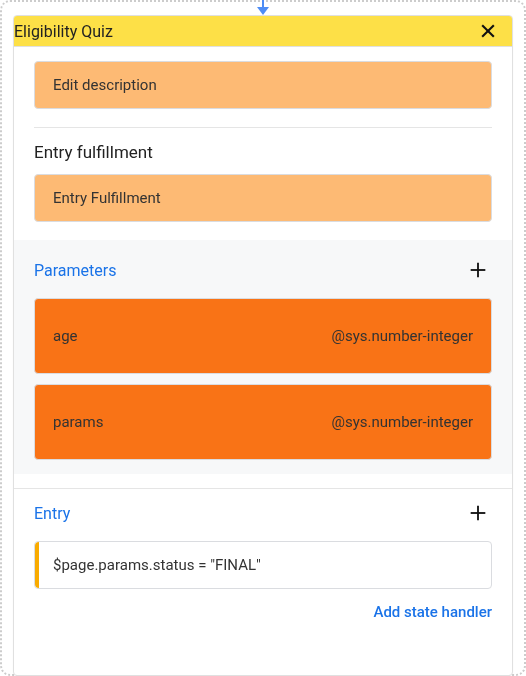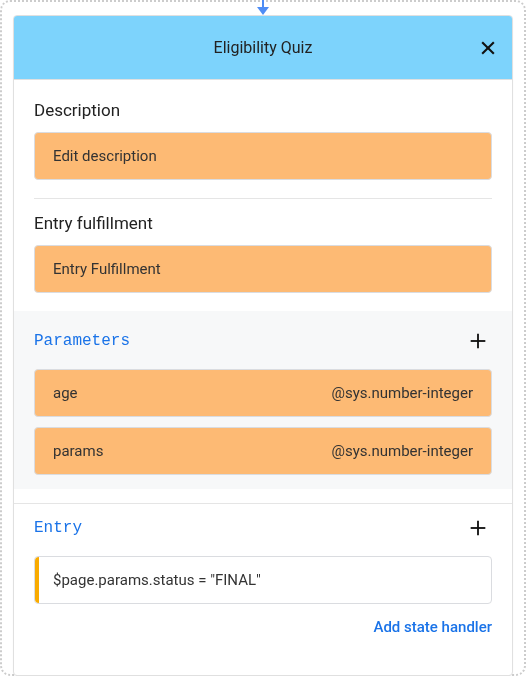--- a/index.html
+++ b/index.html
@@ -32,25 +32,25 @@
       left: 13px;
       right: 13px;
       bottom: 0;
       background: #fff;
       border: 1px solid #e0e0e0;
       border-radius: 4px;
       overflow: hidden;
       box-shadow: 0 1px 2px rgba(0,0,0,0.03);
     }
     .panel-header {
-      background: #7dd3fc;
-      height: 64px;
-      display: flex;
-      align-items: center;
-      justify-content: center;
+      background: #fde047;
+      height: 31px;
+      display: flex;
+      align-items: center;
+      justify-content: flex-start;
       position: relative;
       border-bottom: 1px solid #e0e0e0;
     }
     .panel-title {
       font-size: 16px;
       color: #222;
       font-weight: 400;
     }
     .close-btn {
       position: absolute;
@@ -90,21 +90,20 @@
     .divider {
       border: none;
       border-top: 1px solid #e5e5e5;
       margin: 18px 0 14px 0;
     }
     .section-header-row {
       display: flex;
       align-items: center;
       justify-content: space-between;
       margin: 6px 0 14px 0;
-      font-family: Liberation Mono, monospace;
     }
     .section-header-link {
       font-size: 16px;
       color: #1a73e8;
       font-weight: 400;
       cursor: pointer;
     }
     .add-btn {
       background: transparent;
       border: none;
@@ -115,24 +114,24 @@
       align-items: center;
       justify-content: center;
     }
     .add-btn svg { width: 22px; height: 22px; }
     .param-section-wrap {
       background: #f7f8f9;
       margin: 0 -20px;
       padding: 10px 20px 4px 20px;
     }
     .param-row {
-      background: #fdba74;
+      background: #f97316;
       border: 1px solid #dadce0;
       border-radius: 4px;
-      padding: 14px 18px;
+      padding: 28px 18px;
       display: flex;
       justify-content: space-between;
       font-size: 15px;
       color: #333;
       margin-bottom: 10px;
       cursor: pointer;
     }
     .param-name { }
     .param-type { color: #333; }
     .route-row {
@@ -189,21 +188,20 @@
       <svg viewBox="0 0 24 24">
         <line x1="5" y1="5" x2="19" y2="19" stroke="#111" stroke-width="2.5"></line>
         <line x1="19" y1="5" x2="5" y2="19" stroke="#111" stroke-width="2.5"></line>
       </svg>
     </button>
   </div>
 
   <div class="panel-body">
 
     <div class="section">
-      <div class="section-label">Description</div>
       <div class="field-box">Edit description</div>
     </div>
 
     <hr class="divider">
 
     <div class="section">
       <div class="section-label">Entry fulfillment</div>
       <div class="field-box">Entry Fulfillment</div>
     </div>
 

